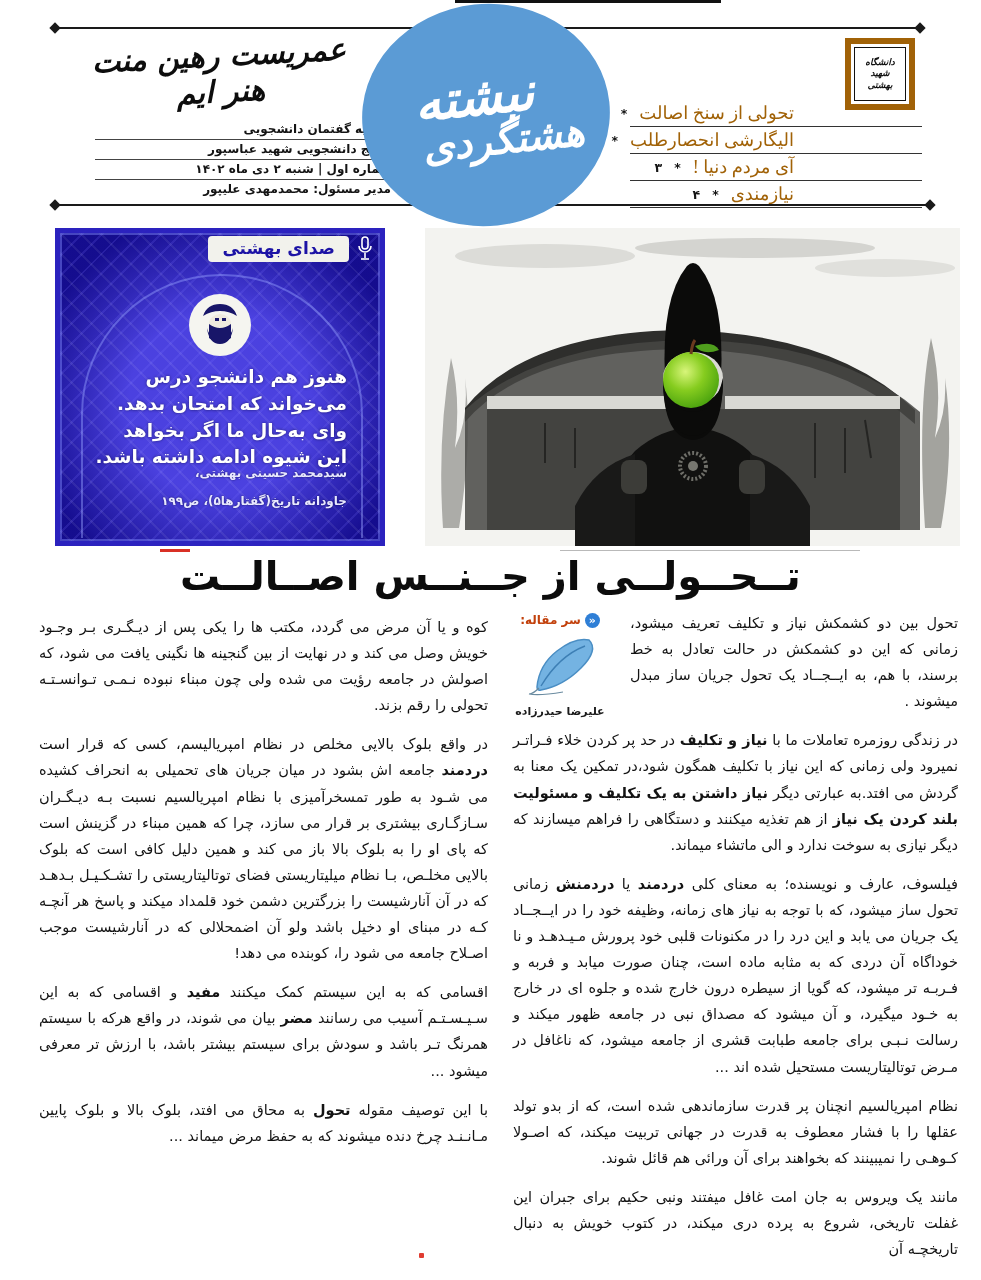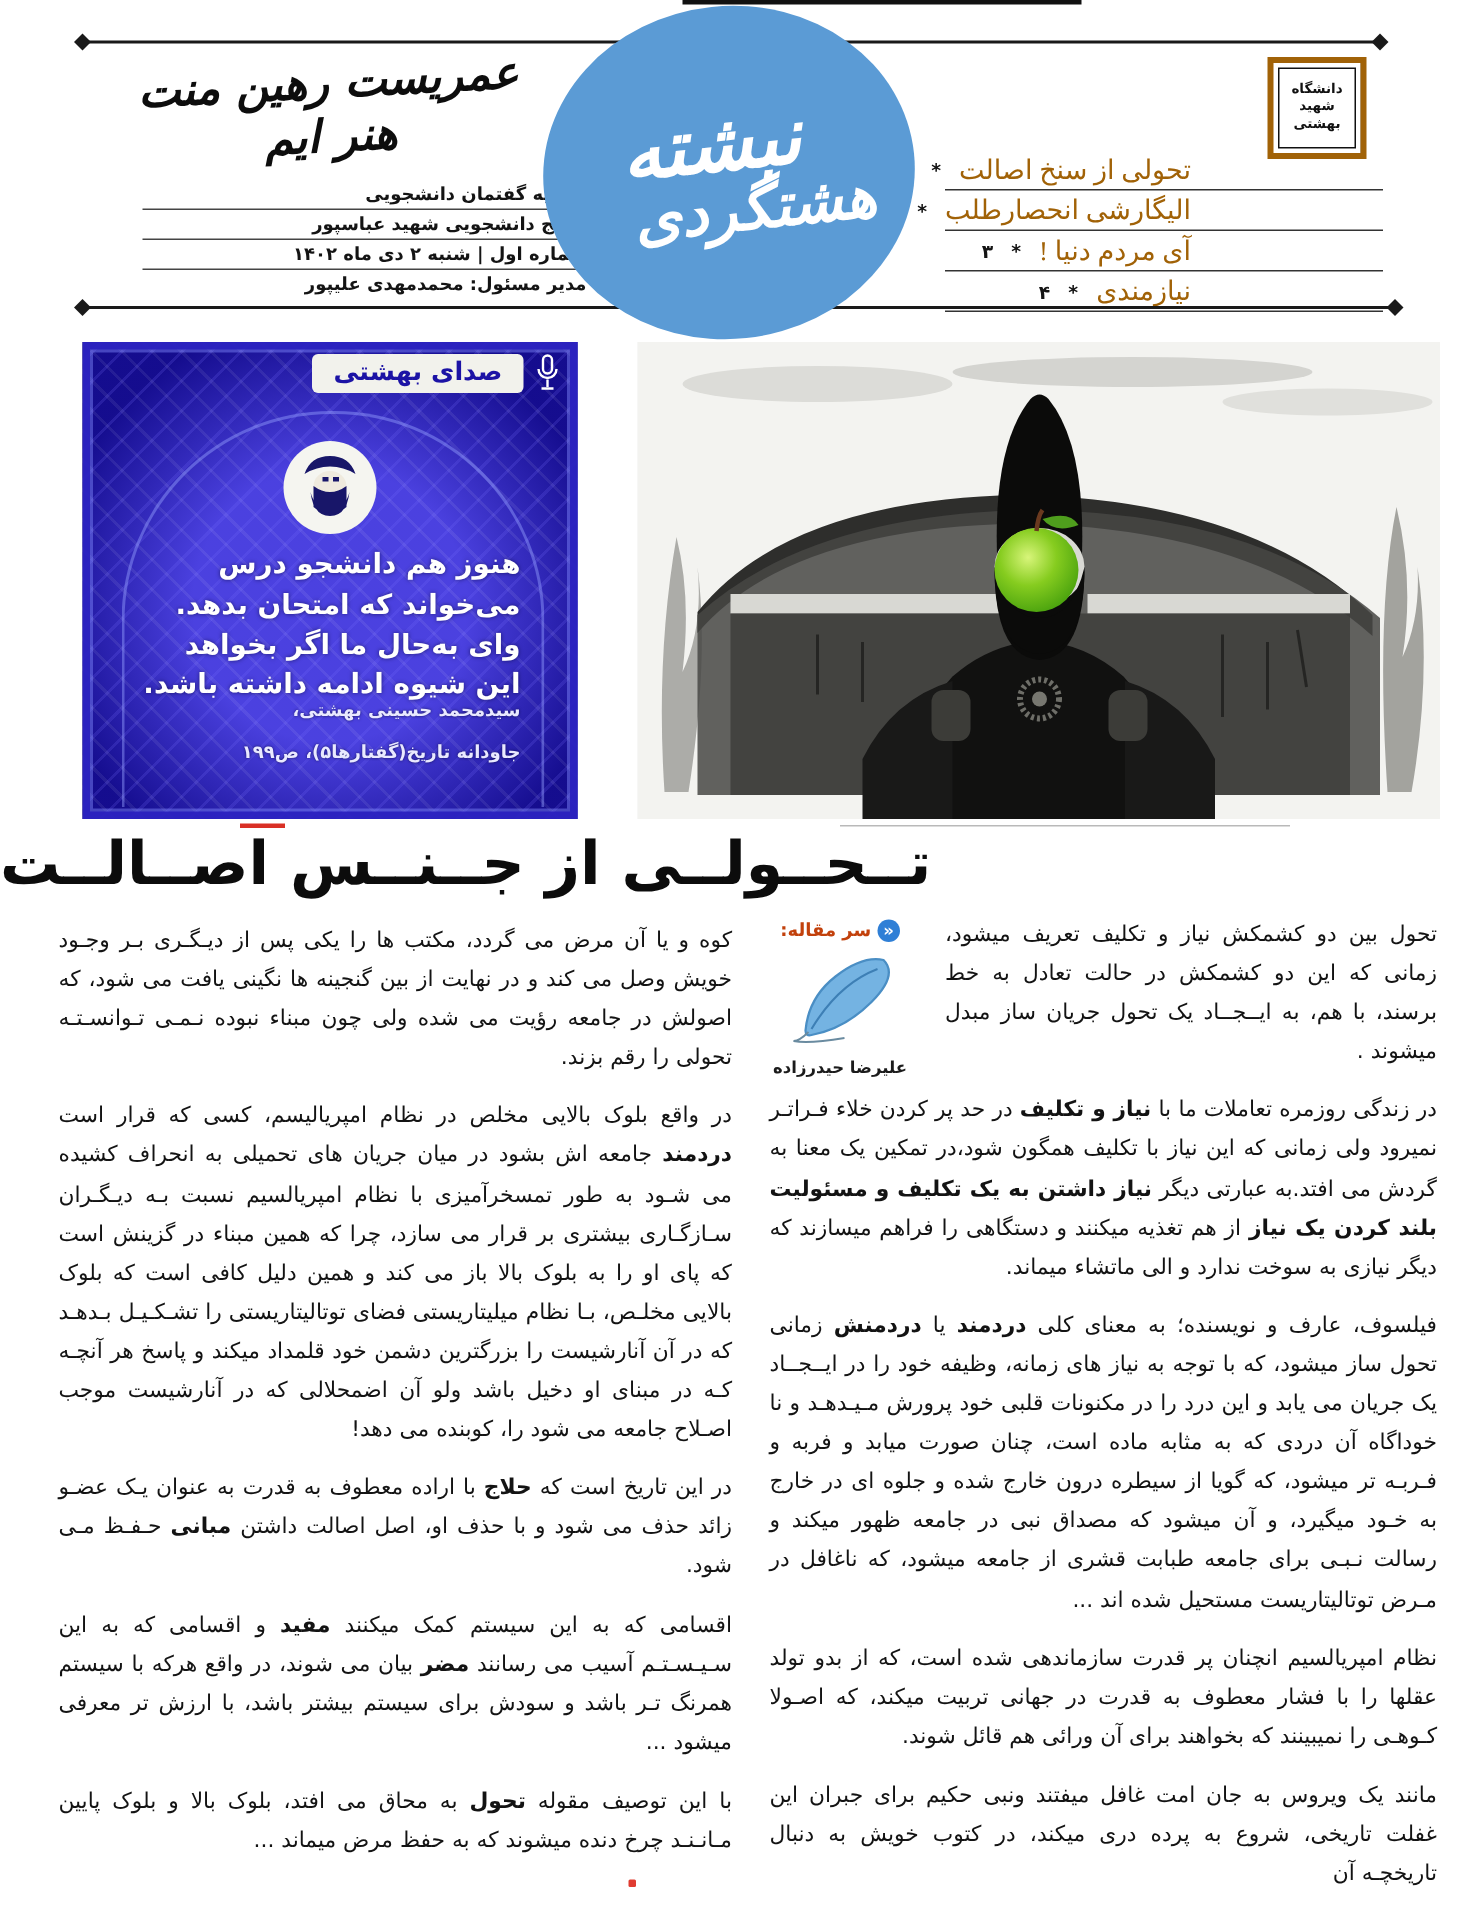--- a/index.html
+++ b/index.html
@@ -27,23 +27,23 @@
   }
   .masthead-info .line:last-child{border-bottom:none;}
   .logo-circle{
     position:absolute;left:362px;top:4px;width:248px;height:222px;border-radius:50%;
     display:flex;flex-direction:column;align-items:center;justify-content:center;
     transform:rotate(-6deg);z-index:5;
   }
   .logo-line1{color:#fff;font-size:52px;font-weight:bold;font-style:italic;letter-spacing:2px;margin-right:20px;}
   .logo-line2{color:#fff;font-size:40px;font-weight:bold;font-style:italic;letter-spacing:1px;margin-top:-8px;margin-left:30px;}
   .seal{
-    position:absolute;left:845px;top:38px;width:58px;height:60px;border:4px solid #a16207;
+    position:absolute;left:845px;top:38px;width:58px;height:60px;border:6px solid #a16207;
     box-shadow:inset 0 0 0 3px #fff,inset 0 0 0 4px #111;
-    display:flex;flex-direction:column;align-items:center;justify-content:center;direction:rtl;
+    display:flex;flex-direction:column;align-items:center;justify-content:center;direction:rtl;font-style:italic;
   }
   .seal div{font-size:9px;font-weight:bold;line-height:1.25;color:#111;}
   .toc{position:absolute;left:630px;top:100px;width:292px;direction:rtl;}
   .toc-row{display:flex;align-items:center;border-bottom:1px solid #333;height:26px;padding-right:128px;gap:12px;}
   .toc-title{font-size:18px;color:#a16207;white-space:nowrap;font-family:Liberation Serif, serif;}
   .toc-num{font-size:12.5px;font-weight:bold;color:#141414;white-space:nowrap;}
   
   .voice-card{
     position:absolute;left:55px;top:228px;width:330px;height:318px;
     background-color:#1c13a5;
@@ -78,21 +78,21 @@
     position:absolute;right:38px;color:#e9e9ff;font-size:12px;font-weight:bold;text-align:right;
     text-shadow:0 0 2px rgba(0,0,40,.7);
   }
   .attr1{top:238px;}
   .attr2{top:266px;}
   .artwork{position:absolute;left:425px;top:228px;width:535px;height:318px;background:#f4f4f1;}
   
   .headline-redmark{position:absolute;left:160px;top:549px;width:30px;height:3px;background:#d93025;}
   .headline-grayline{position:absolute;left:560px;top:550px;width:300px;height:1px;background:#b9b9b9;}
   .headline{
-    position:absolute;left:0;top:554px;width:100%;text-align:left;direction:rtl;
+    position:absolute;left:0;top:554px;width:100%;text-align:center;direction:rtl;
     font-size:40px;font-weight:800;color:#0c0c0c;letter-spacing:0;line-height:1.1;
   }
   
   .col{
     position:absolute;direction:rtl;text-align:justify;
     font-size:14.5px;line-height:1.8;color:#131313;
   }
   .col-right{left:500px;top:610px;width:458px;}
   .col-left{left:26px;top:614px;width:462px;}
   .col p{margin:0 0 13px 13px;}
@@ -270,18 +270,17 @@
   <p><span>تحول بین دو کشمکش نیاز و تکلیف تعریف میشود، زمانی که این دو کشمکش در حالت تعادل به خط برسند، با هم، به ایــجــاد یک تحول جریان ساز مبدل میشوند .</span></p>
   <p><span>در زندگی روزمره تعاملات ما با </span><b>نیاز و تکلیف</b><span> در حد پر کردن خلاء فـراتـر نمیرود ولی زمانی که این نیاز با تکلیف همگون شود،در تمکین یک معنا به گردش می افتد.به عبارتی دیگر </span><b>نیاز داشتن به یک تکلیف و مسئولیت بلند کردن یک نیاز</b><span> از هم تغذیه میکنند و دستگاهی را فراهم میسازند که دیگر نیازی به سوخت ندارد و الی ماتشاء میماند.</span></p>
   <p><span>فیلسوف، عارف و نویسنده؛ به معنای کلی </span><b>دردمند</b><span> یا </span><b>دردمنش</b><span> زمانی تحول ساز میشود، که با توجه به نیاز های زمانه، وظیفه خود را در ایــجــاد یک جریان می یابد و این درد را در مکنونات قلبی خود پرورش مـیـدهـد و نا خوداگاه آن دردی که به مثابه ماده است، چنان صورت میابد و فربه و فـربـه تر میشود، که گویا از سیطره درون خارج شده و جلوه ای در خارج به خـود میگیرد، و آن میشود که مصداق نبی در جامعه ظهور میکند و رسالت نـبـی برای جامعه طبابت قشری از جامعه میشود،  که  ناغافل  در  مـرض توتالیتاریست مستحیل شده اند ...</span></p>
   <p><span>نظام امپریالسیم انچنان پر قدرت سازماندهی شده است، که از بدو تولد عقلها را با فشار معطوف به قدرت در جهانی تربیت میکند، که اصـولا  کـوهـی  را نمیبینند که بخواهند برای آن ورائی هم قائل شوند.</span></p>
   <p><span>مانند یک ویروس به جان امت غافل میفتند ونبی حکیم برای جبران این غفلت تاریخی، شروع به پرده دری میکند، در کتوب خویش به دنبال تاریخچـه  آن</span></p>
 </div>
 
 <div class="col col-left">
   <p><span>کوه و یا آن مرض می گردد، مکتب ها را یکی پس از  دیـگـری  بـر  وجـود خویش وصل می کند و در نهایت از بین گنجینه ها نگینی یافت می شود،  که اصولش در جامعه رؤیت می شده ولی چون مبناء نبوده نـمـی  تـوانسـتـه تحولی را رقم بزند.</span></p>
   <p><span>در واقع بلوک بالایی مخلص در نظام امپریالیسم، کسی که قرار است </span><b>دردمند</b><span> جامعه اش بشود در میان جریان های تحمیلی به انحراف کشیده می  شـود به طور تمسخرآمیزی با نظام امپریالسیم نسبت  بـه  دیـگـران  سـازگـاری بیشتری بر قرار می سازد، چرا که همین مبناء در گزینش است که پای  او  را به بلوک بالا باز می کند و همین دلیل کافی است که بلوک بالایی مخلـص،  بـا نظام میلیتاریستی فضای توتالیتاریستی را  تشـکـیـل  بـدهـد  که  در  آن آنارشیست را بزرگترین دشمن خود قلمداد میکند و پاسخ هر آنچـه  کـه  در مبنای او دخیل باشد ولو آن اضمحلالی که در آنارشیست موجب  اصـلاح جامعه می شود را، کوبنده می دهد!</span></p>
-  <p><span>در این تاریخ است که </span><b>حلاج</b><span> با اراده معطوف به قدرت به عنوان یـک  عضـو زائد حذف می شود و با حذف او، اصل اصالت داشتن </span><b>مبانی</b><span> حـفـظ  مـی شود.</span></p>
   <p><span>اقسامی که به این سیستم کمک میکنند </span><b>مفید</b><span> و اقسامی که به این  سـیـسـتـم آسیب می رسانند </span><b>مضر</b><span> بیان می شوند، در واقع هرکه با سیستم همرنگ تـر باشد و سودش برای سیستم بیشتر باشد، با ارزش تر معرفی میشود ...</span></p>
   <p><span>با این توصیف مقوله </span><b>تحول</b><span> به محاق می افتد، بلوک بالا و بلوک پایین مـانـنـد چرخ دنده میشوند که به حفظ مرض میماند ...</span></p>
 </div>
 
 <div class="page-reddot"></div>
 
 </body></html>

